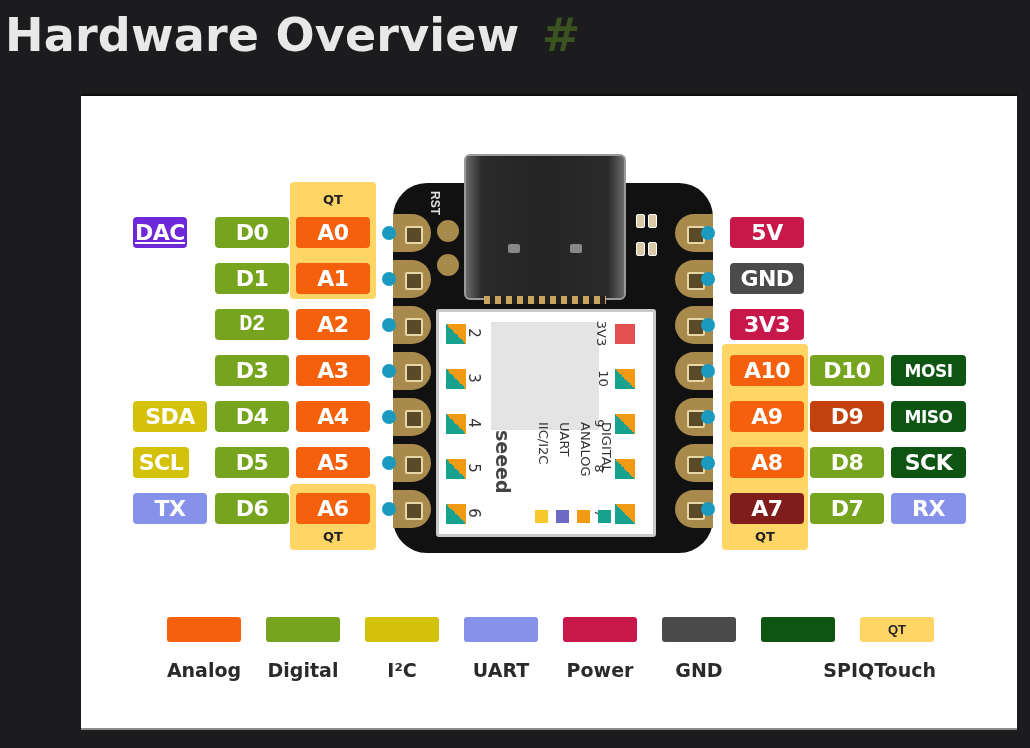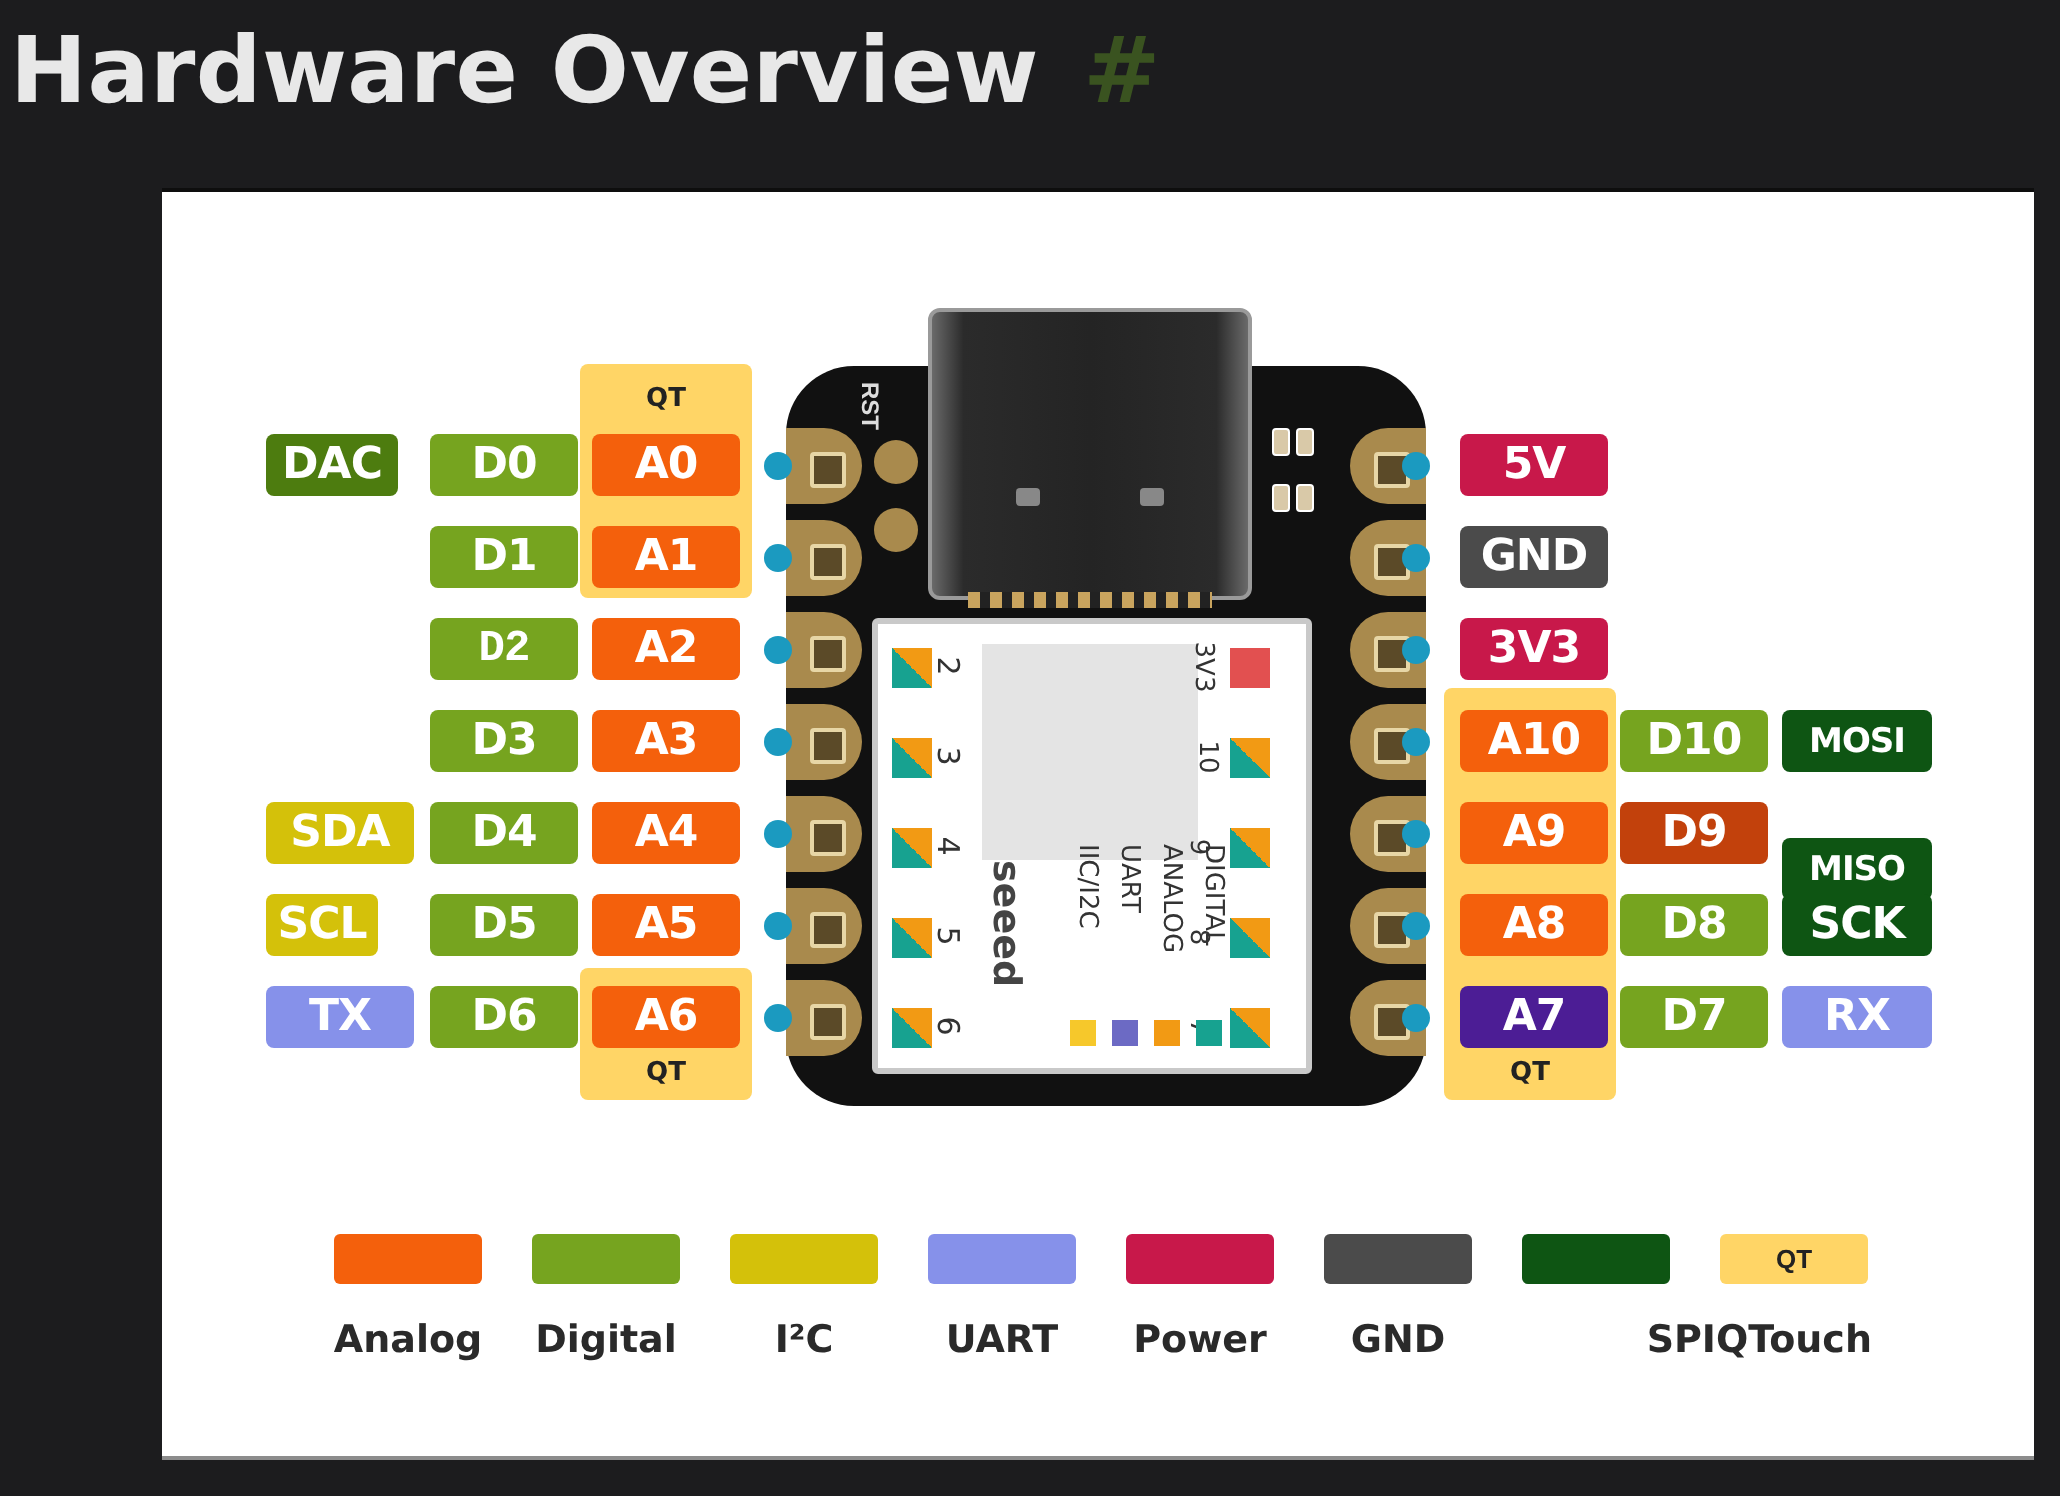--- a/index.html
+++ b/index.html
@@ -189,21 +189,21 @@
     <div class="dot" style="left: 301px; top: 314px;"></div>
     <div class="dot" style="left: 620px; top: 314px;"></div>
     <div class="pad left" style="left: 312px; top: 348px;"></div>
     <div class="pad right" style="left: 594px; top: 348px;"></div>
     <div class="dot" style="left: 301px; top: 360px;"></div>
     <div class="dot" style="left: 620px; top: 360px;"></div>
     <div class="pad left" style="left: 312px; top: 394px;"></div>
     <div class="pad right" style="left: 594px; top: 394px;"></div>
     <div class="dot" style="left: 301px; top: 406px;"></div>
     <div class="dot" style="left: 620px; top: 406px;"></div>
-    <div class="pill" style="left: 52px; top: 121px; width: 66px; background: #4d7c0f;">DAC</div>
+    <div class="pill" style="left: 52px; top: 121px; width: 54px; background: #6d28d9; text-decoration: underline;">DAC</div>
     <div class="pill" style="left: 134px; top: 121px; width: 74px; background: rgb(118, 164, 31);">D0</div>
     <div class="pill" style="left: 215px; top: 121px; width: 74px; background: rgb(244, 96, 12); text-align: right;">A0</div>
     <div class="pill" style="left: 134px; top: 167px; width: 74px; background: rgb(118, 164, 31);">D1</div>
     <div class="pill" style="left: 215px; top: 167px; width: 74px; background: rgb(244, 96, 12);">A1</div>
     <div class="pill" style="left: 134px; top: 213px; width: 74px; background: rgb(118, 164, 31); font-family: Liberation Mono, monospace;">D2</div>
     <div class="pill" style="left: 215px; top: 213px; width: 74px; background: rgb(244, 96, 12);">A2</div>
     <div class="pill" style="left: 134px; top: 259px; width: 74px; background: rgb(118, 164, 31);">D3</div>
     <div class="pill" style="left: 215px; top: 259px; width: 74px; background: rgb(244, 96, 12);">A3</div>
     <div class="pill" style="left: 52px; top: 305px; width: 74px; background: rgb(212, 193, 10);">SDA</div>
     <div class="pill" style="left: 134px; top: 305px; width: 74px; background: rgb(118, 164, 31);">D4</div>
@@ -215,25 +215,25 @@
     <div class="pill" style="left: 134px; top: 397px; width: 74px; background: rgb(118, 164, 31);">D6</div>
     <div class="pill" style="left: 215px; top: 397px; width: 74px; background: rgb(244, 96, 12);">A6</div>
     <div class="pill" style="left: 649px; top: 121px; width: 74px; background: rgb(200, 24, 74);">5V</div>
     <div class="pill" style="left: 649px; top: 167px; width: 74px; background: rgb(75, 75, 75);">GND</div>
     <div class="pill" style="left: 649px; top: 213px; width: 74px; background: rgb(200, 24, 74);">3V3</div>
     <div class="pill" style="left: 649px; top: 259px; width: 74px; background: rgb(244, 96, 12);">A10</div>
     <div class="pill" style="left: 729px; top: 259px; width: 74px; background: rgb(118, 164, 31);">D10</div>
     <div class="pill small" style="left: 810px; top: 259px; width: 75px; background: rgb(14, 85, 19);">MOSI</div>
     <div class="pill" style="left: 649px; top: 305px; width: 74px; background: rgb(244, 96, 12);">A9</div>
     <div class="pill" style="left: 729px; top: 305px; width: 74px; background: #c2410c;">D9</div>
-    <div class="pill small" style="left: 810px; top: 323px; width: 75px; background: rgb(14, 85, 19);">MISO</div>
+    <div class="pill small" style="left: 810px; top: 305px; width: 75px; background: rgb(14, 85, 19);">MISO</div>
     <div class="pill" style="left: 649px; top: 351px; width: 74px; background: rgb(244, 96, 12);">A8</div>
     <div class="pill" style="left: 729px; top: 351px; width: 74px; background: rgb(118, 164, 31);">D8</div>
     <div class="pill" style="left: 810px; top: 351px; width: 75px; background: rgb(14, 85, 19);">SCK</div>
-    <div class="pill" style="left: 649px; top: 397px; width: 74px; background: #4c1d95;">A7</div>
+    <div class="pill" style="left: 649px; top: 397px; width: 74px; background: #7f1d1d;">A7</div>
     <div class="pill" style="left: 729px; top: 397px; width: 74px; background: rgb(118, 164, 31);">D7</div>
     <div class="pill" style="left: 810px; top: 397px; width: 75px; background: rgb(134, 145, 234);">RX</div>
     <div class="lg-swatch" style="left: 86px; background: rgb(244, 96, 12);"></div>
     <div class="lg-label" style="left: 63px;">Analog</div>
     <div class="lg-swatch" style="left: 185px; background: rgb(118, 164, 31);"></div>
     <div class="lg-label" style="left: 162px;">Digital</div>
     <div class="lg-swatch" style="left: 284px; background: rgb(212, 193, 10);"></div>
     <div class="lg-label" style="left: 261px;">I²C</div>
     <div class="lg-swatch" style="left: 383px; background: rgb(134, 145, 234);"></div>
     <div class="lg-label" style="left: 360px;">UART</div>

